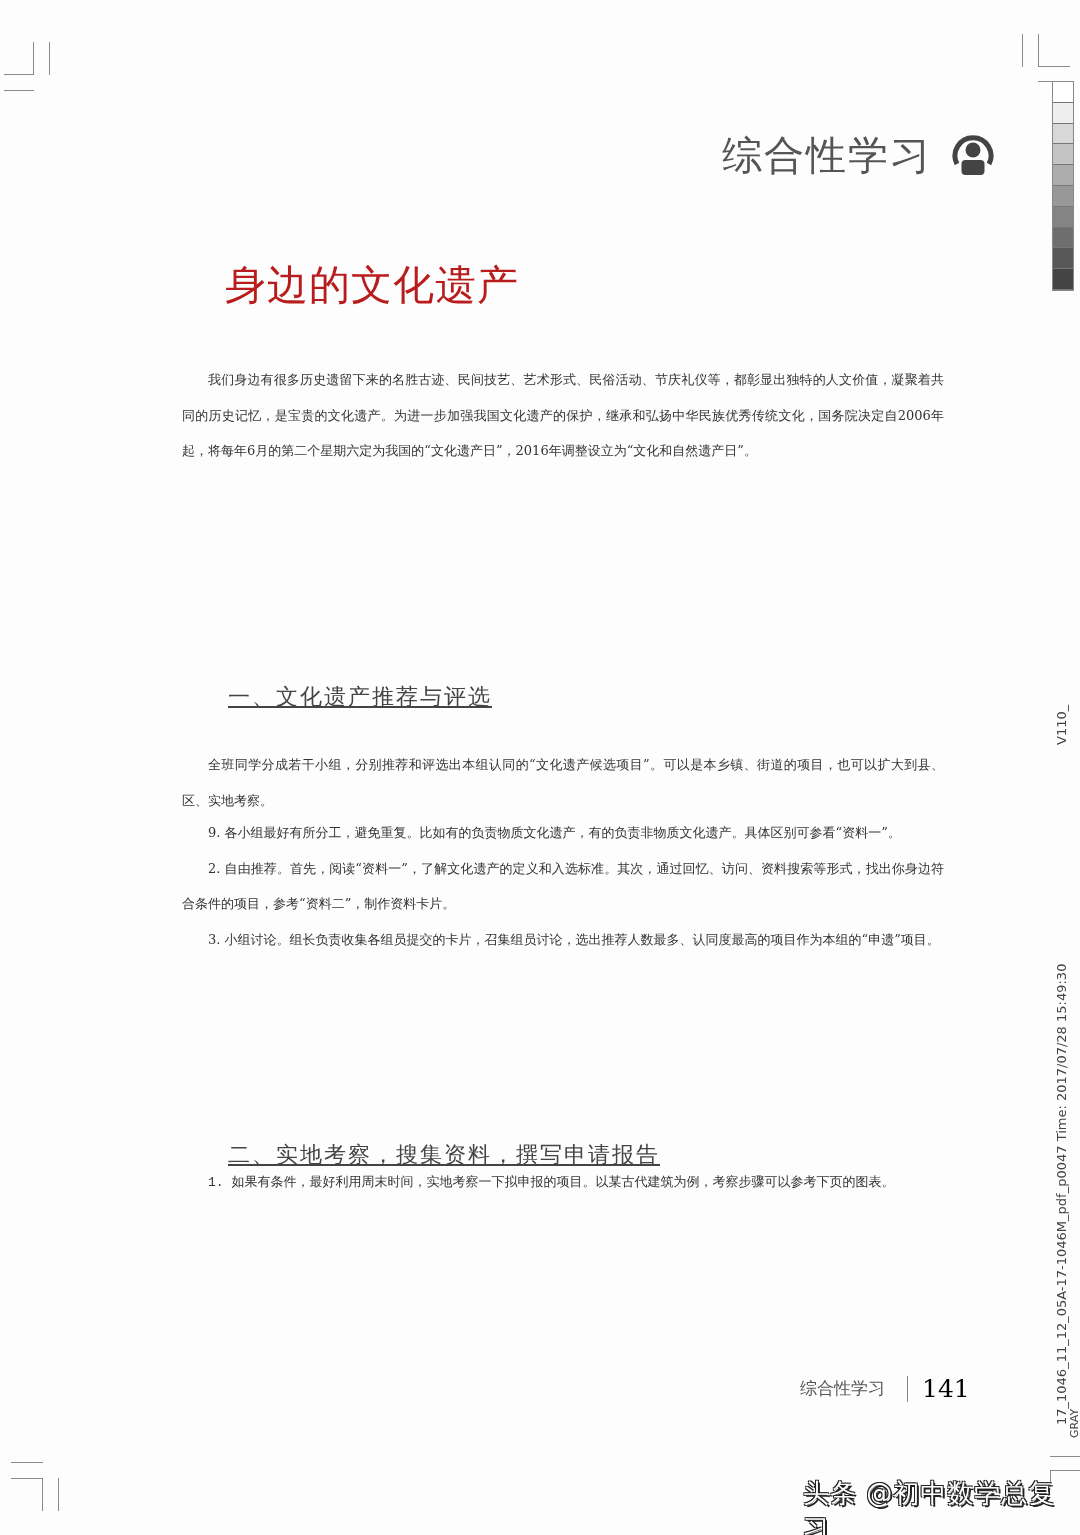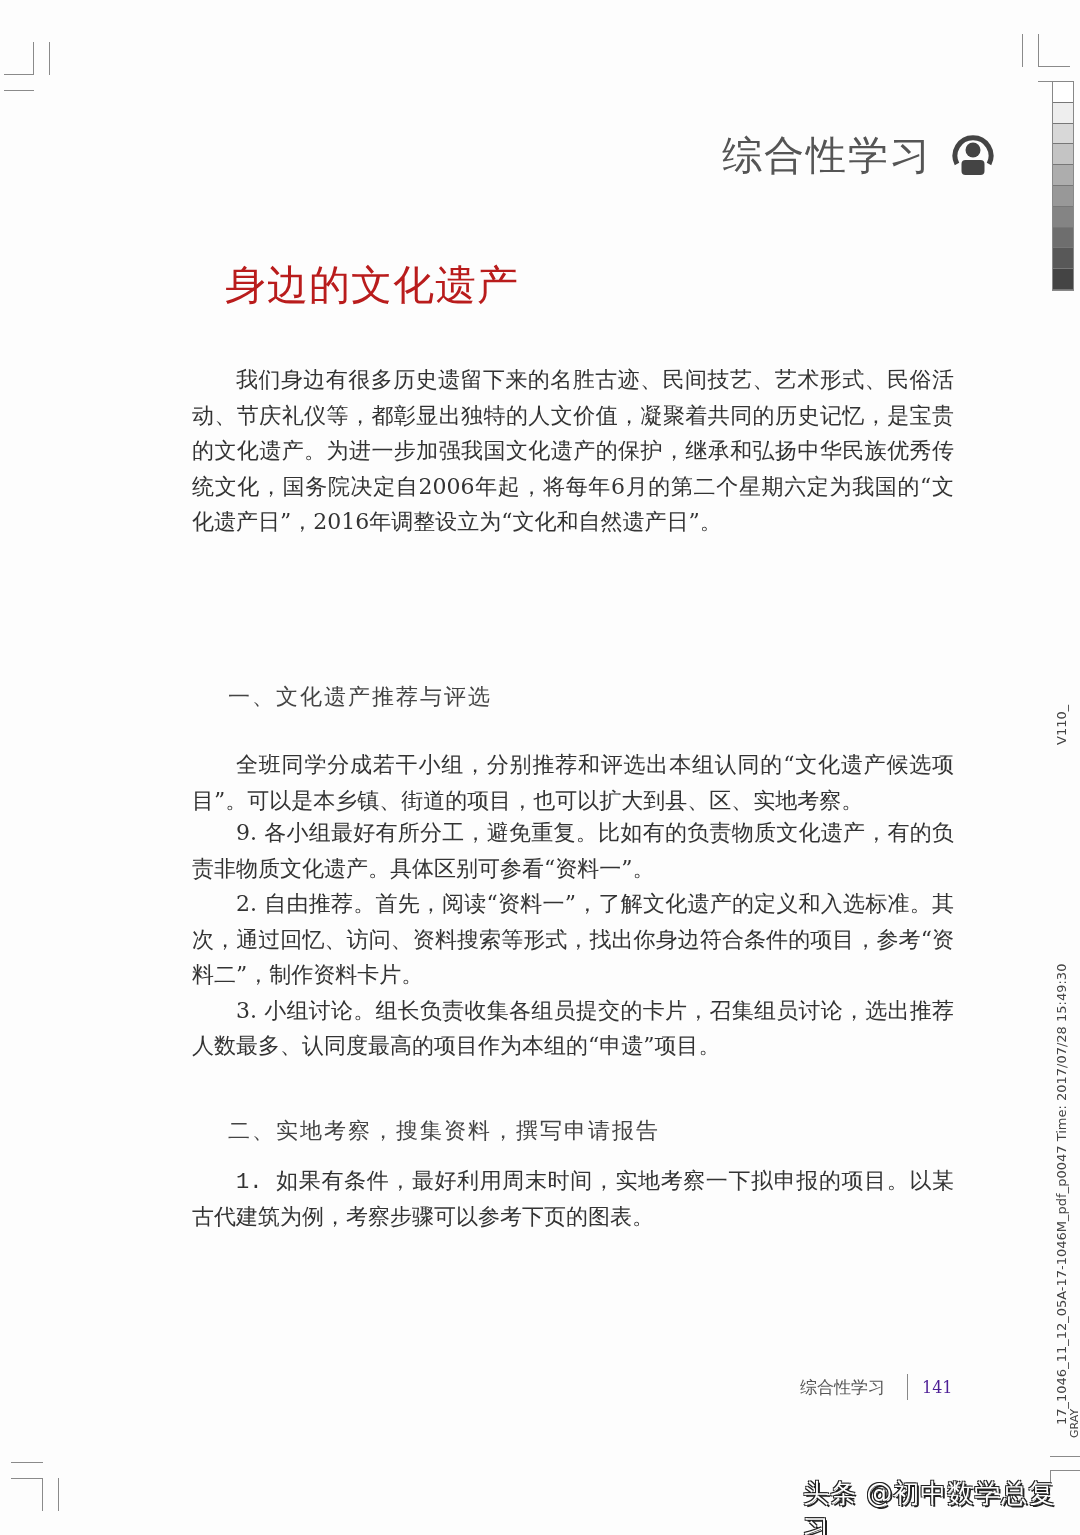--- a/index.html
+++ b/index.html
@@ -23,35 +23,35 @@
       position: absolute; left: 1052px; top: 81px; width: 20px; height: 208px;
       border: 1px solid #888; display: flex; flex-direction: column;
     }
     .gray-scale div { flex: 1; border-bottom: 1px solid #777; }
     .page-title {
       position: absolute; top: 258px; left: 225px;
       font-family: "DejaVu Sans", "Liberation Sans", sans-serif;
       font-size: 41px; font-weight: normal; color: #b91c1c; letter-spacing: 1px;
     }
     .body-text {
-      position: absolute; left: 192px; width: 762px;
-      font-size: 22px; line-height: 35.5px; color: #333; text-align: justify;
+      position: absolute; left: 182px; width: 762px;
+      font-size: 13px; line-height: 35.5px; color: #333; text-align: justify;
     }
     .body-text p { margin: 0; text-indent: 2em; }
     .section-heading {
       position: absolute; left: 228px;
       font-family: "DejaVu Serif", "Liberation Serif", serif;
-      font-size: 22px; color: #444; letter-spacing: 2px;
+      font-size: 22px; color: #444; letter-spacing: 2px; text-decoration: underline;
     }
     .footer {
       position: absolute; top: 1374px; left: 800px;
       display: flex; align-items: center; font-size: 17px; color: #555;
     }
     .footer .sep { width: 1px; height: 26px; background: #888; margin: 0 14px 0 22px; }
-    .footer .num { font-size: 16px; color: #4c1d95; }
+    .footer .num { font-size: 25px; color: #000000; }
     .vert-text {
       position: absolute; font-family: "DejaVu Sans", "Liberation Sans", sans-serif;
       font-size: 13px; color: #444; transform-origin: left top;
       transform: rotate(-90deg); white-space: nowrap;
     }
     .watermark {
       position: absolute; top: 1476px; left: 776px;
       font-family: "DejaVu Sans", "Liberation Sans", sans-serif;
       font-size: 26px; color: #fff; letter-spacing: 1px;
       text-shadow: 2px 2px 0 #222, -1px -1px 0 #222, 1px -1px 0 #222, -1px 1px 0 #222;
@@ -111,21 +111,21 @@
 <div class="section-heading" style="top:682px;">一、文化遗产推荐与评选</div>
 <div class="body-text" style="top:747px;">
   <p>全班同学分成若干小组，分别推荐和评选出本组认同的“文化遗产候选项目”。可以是本乡镇、街道的项目，也可以扩大到县、区、实地考察。</p>
 </div>
 <div class="body-text" style="top:815px;">
   <p>9. 各小组最好有所分工，避免重复。比如有的负责物质文化遗产，有的负责非物质文化遗产。具体区别可参看“资料一”。</p>
   <p>2. 自由推荐。首先，阅读“资料一”，了解文化遗产的定义和入选标准。其次，通过回忆、访问、资料搜索等形式，找出你身边符合条件的项目，参考“资料二”，制作资料卡片。</p>
   <p>3. 小组讨论。组长负责收集各组员提交的卡片，召集组员讨论，选出推荐人数最多、认同度最高的项目作为本组的“申遗”项目。</p>
 </div>
 
-<div class="section-heading" style="top:1116px;">二、实地考察，搜集资料，撰写申请报告</div>
+<div class="section-heading" style="top:1140px;">二、实地考察，搜集资料，撰写申请报告</div>
 <div class="body-text" style="top:1165px;font-family:Liberation Mono, monospace;">
   <p>1. 如果有条件，最好利用周末时间，实地考察一下拟申报的项目。以某古代建筑为例，考察步骤可以参考下页的图表。</p>
 </div>
 
 <div class="footer">
   <span>综合性学习</span>
   <span class="sep"></span>
   <span class="num">141</span>
 </div>
 

